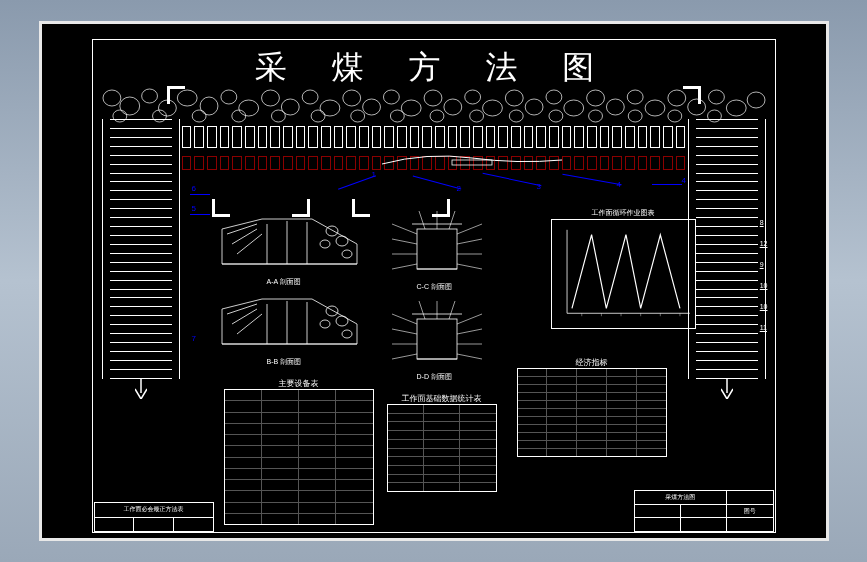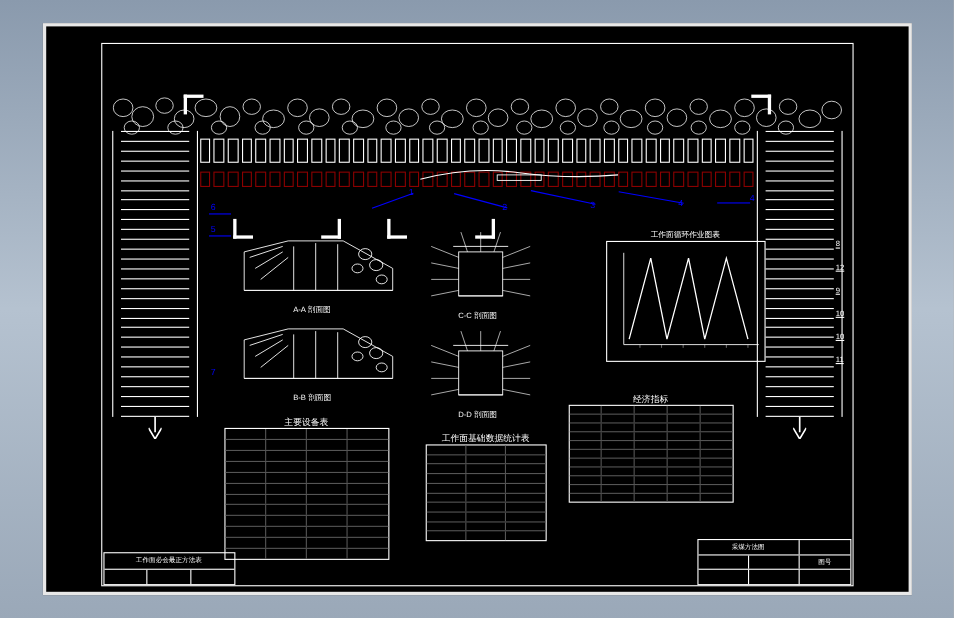--- a/index.html
+++ b/index.html
@@ -58,20 +58,21 @@
 .left-tb{position:absolute;bottom:6px;left:52px;width:120px;height:30px;border:1px solid #fff}
 .right-labels{position:absolute;top:195px;right:58px;font-size:7px;color:#fff;display:flex;flex-direction:column;gap:14px}
 .right-labels span{text-decoration:underline}
 </style>
 </head>
 <body>
 
 <div class="frame">
   <div class="inner-border"></div>
 
+  <div class="title">采 煤 方 法 图</div>
 
   <div class="corner tl" style="top:62px;left:125px"></div>
   <div class="corner tr" style="top:62px;right:125px"></div>
   <div class="corner bl" style="top:175px;left:170px"></div>
   <div class="corner br" style="top:175px;left:250px"></div>
   <div class="corner bl" style="top:175px;left:310px"></div>
   <div class="corner br" style="top:175px;left:390px"></div>
 
   <div class="plan-area">
     <div class="rubble">
@@ -420,21 +421,21 @@
 
   <div class="right-labels">
     <span>8</span>
     <span>12</span>
     <span>9</span>
     <span>10</span>
     <span>10</span>
     <span>11</span>
   </div>
 
-  <div class="table" style="top:365px;left:162px;width:150px;height:120px">
+  <div class="table" style="top:365px;left:182px;width:150px;height:136px">
     <div class="table-title">主要设备表</div>
     <div class="table-grid">
       <div class="table-row">
           <div class="table-cell"></div>
           <div class="table-cell"></div>
           <div class="table-cell"></div>
           <div class="table-cell"></div>
         </div>
       <div class="table-row">
           <div class="table-cell"></div>

